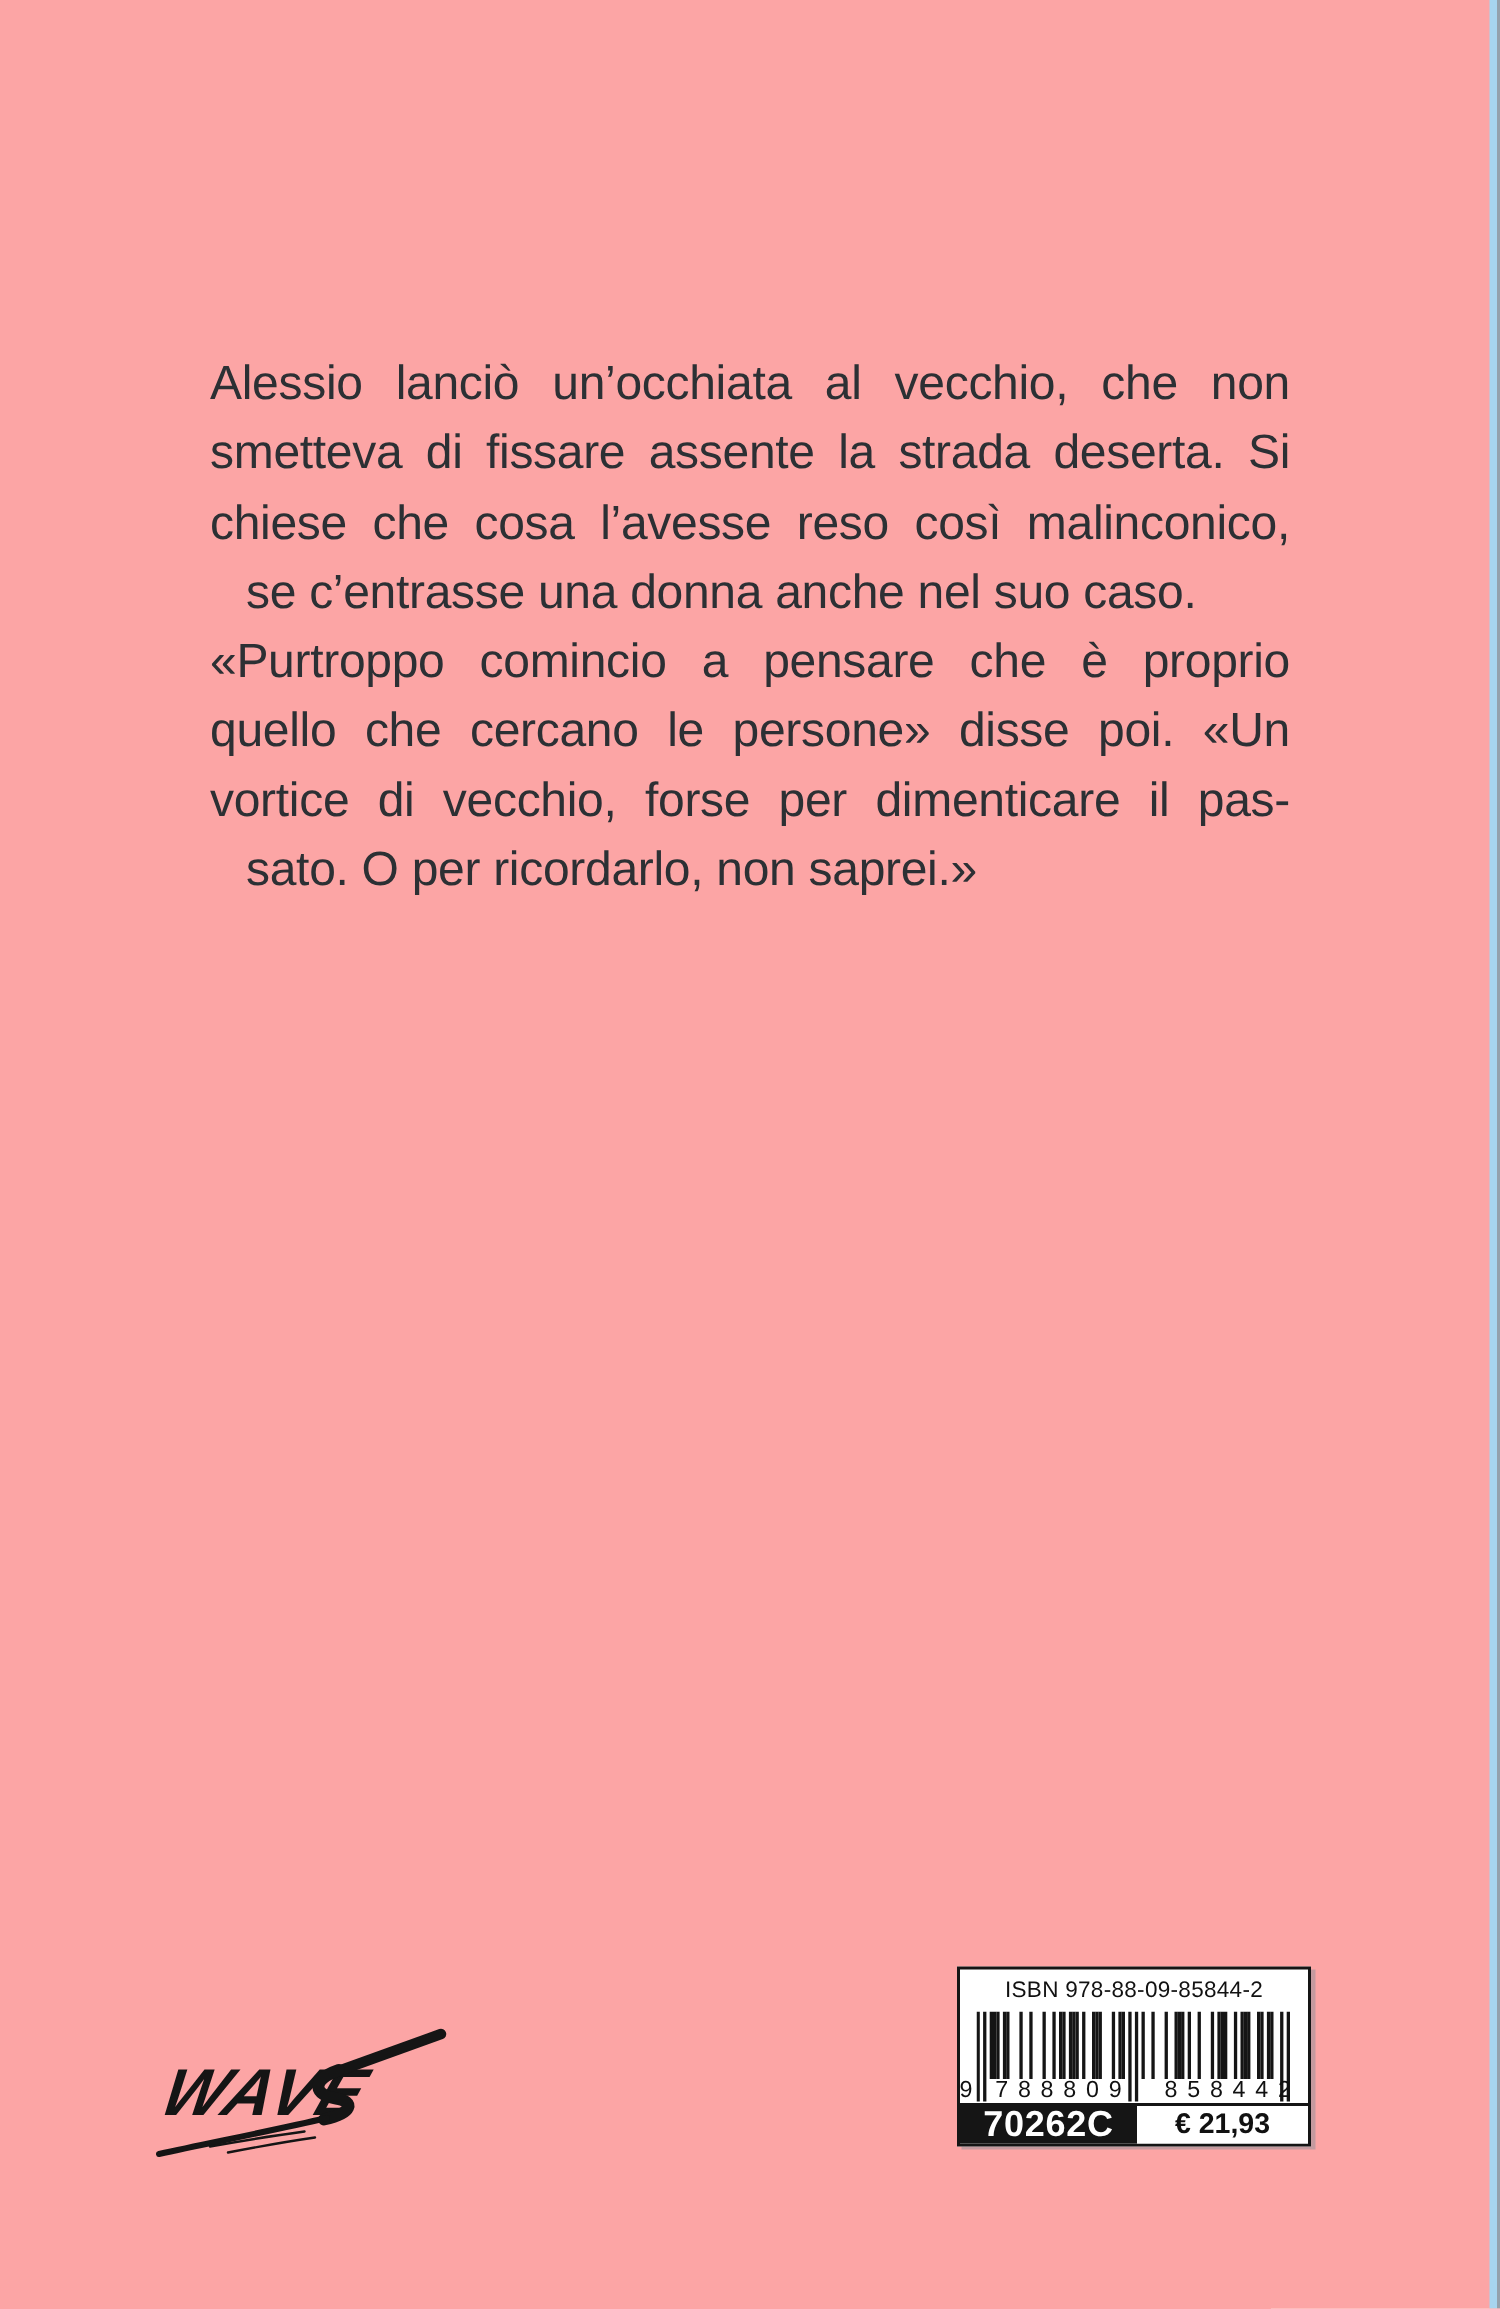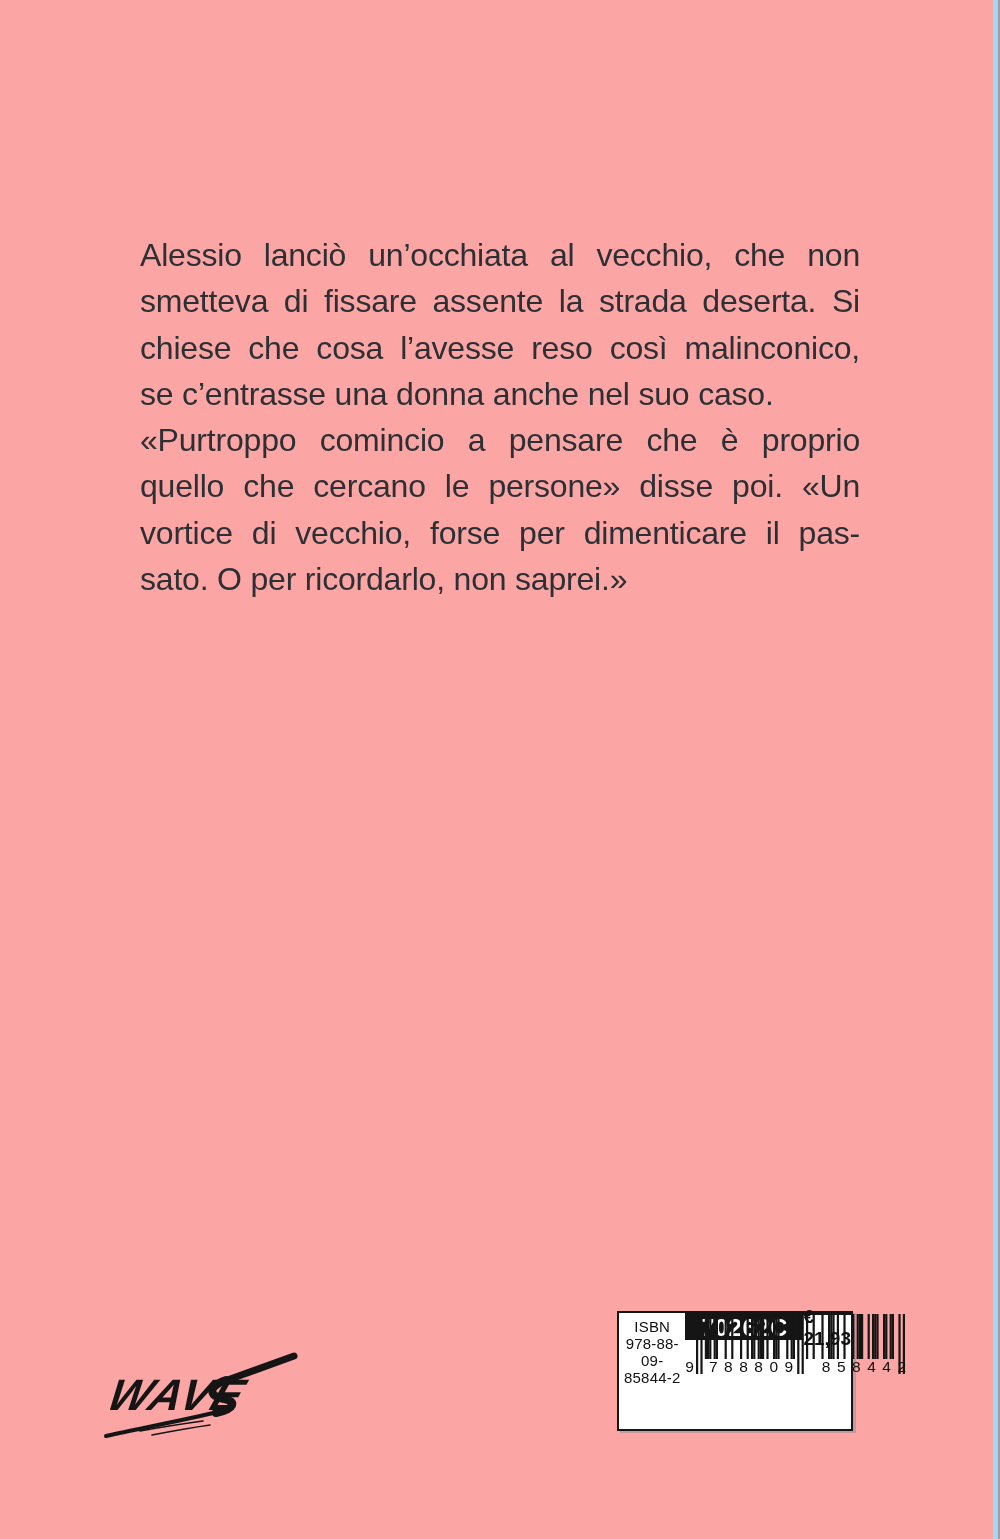--- a/index.html
+++ b/index.html
@@ -14,30 +14,30 @@
   .edge-light{position:absolute;top:0;right:2px;width:5px;height:100%;background:#a7d5ef;}
   .edge-line{position:absolute;top:0;right:0;width:2px;height:100%;background:#94a1ac;}
 
   
   .blurb{
     position:absolute;left:140px;top:232px;width:720px;
     color:#2c3034;
     font-size:32px;line-height:46.3px;letter-spacing:-0.2px;
   }
   .jline{text-align:justify;text-align-last:justify;white-space:normal;}
-  .jline.jlast{text-align-last:left;}
+  .jline.jlast{text-align-last:left;margin-left:24px;}
 
   
   .logo{position:absolute;left:98px;top:1346px;width:200px;height:95px;}
 
   
   .label{
-    position:absolute;left:617px;top:1311px;width:236px;height:120px;
+    position:absolute;left:638px;top:1311px;width:236px;height:120px;
     box-sizing:border-box;border:2px solid #151515;background:#ffffff;
-    display:flex;
+    display:flex;flex-direction:column;
     box-shadow:3px 2px 0 rgba(130,142,152,0.45);
   }
   .isbn{
     padding-top:5px;height:22px;text-align:center;
     font-size:15px;color:#111;letter-spacing:0.2px;
   }
   .bars{flex:1;position:relative;margin-top:1px;}
   .bars svg{position:absolute;left:11px;top:0;}
   .bc-digit{
     position:absolute;top:44px;font-size:15.5px;color:#111;

